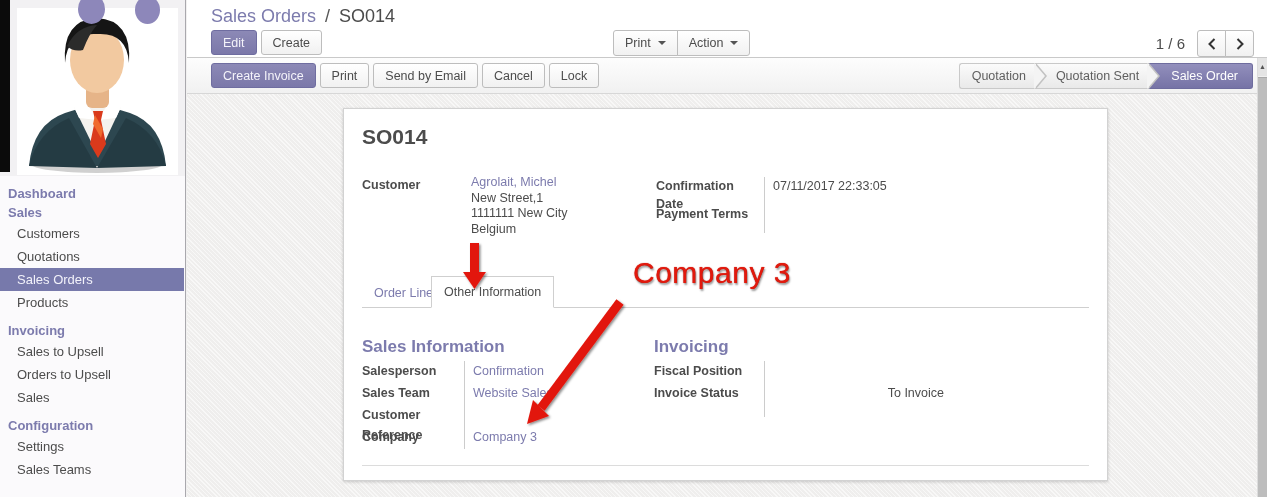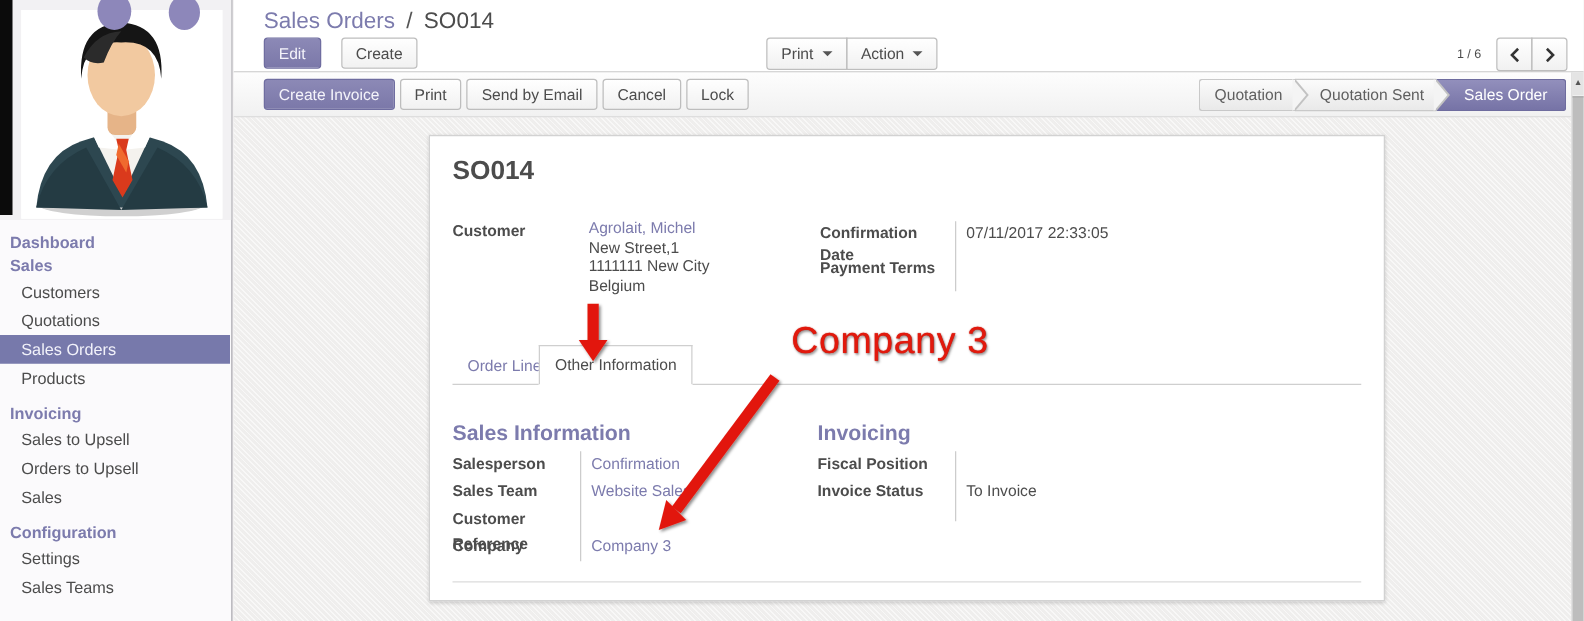--- a/index.html
+++ b/index.html
@@ -36,29 +36,29 @@
   .breadcrumb { position:absolute; left:24px; top:6px; font-size:18px; color:#555; }
   .breadcrumb .link { color:#7c7bad; }
   .breadcrumb .sep { color:#555; padding:0 4px; }
   .breadcrumb .current { color:#4c4c4c; }
 
   .btn { display:inline-flex; align-items:center; justify-content:center;
     border:1px solid #bdbdbd; background:linear-gradient(#ffffff,#f1f1f1);
     color:#4c4c4c; border-radius:3px; font-size:12.5px; padding:0 11px; height:25px; white-space:nowrap; cursor:pointer; }
   .btn.primary { background:linear-gradient(#8c89b6,#7b78a9); border-color:#6f6da0; color:#f4f3fa; }
 
-  .hdr-btns { position:absolute; left:24px; top:30px; display:flex; gap:16px;justify-content:flex-end; }
+  .hdr-btns { position:absolute; left:24px; top:30px; display:flex; gap:4px;justify-content:flex-end; }
   .grp { position:absolute; left:426px; top:30px; display:flex; }
   .grp .btn { border-radius:0; margin-left:-1px; height:26px; }
   .grp .btn:first-child { border-radius:3px 0 0 3px; margin-left:0; }
   .grp .btn:last-child { border-radius:0 3px 3px 0; }
   .caret { width:0; height:0; border-left:4px solid transparent; border-right:4px solid transparent; border-top:4px solid #555; margin-left:7px; }
 
   .pager { position:absolute; top:30px; right:13px; display:flex; align-items:center; }
-  .pager .count { font-size:10px; color:#4c4c4c; margin-right:12px; }
+  .pager .count { font-size:15px; color:#4c4c4c; margin-right:12px; }
   .pager .pbtn { width:29px; height:27px; padding:0; font-size:11px; color:#333; }
 
   
   .statusbar { position:absolute; top:58px; left:0; right:10px; height:36px;
     background:linear-gradient(#fdfdfd,#f1f1f1); border-bottom:1px solid #d7d7d7; }
   .sb-left { position:absolute; left:24px; top:5px; display:flex; gap:4px; }
   .steps { position:absolute; right:4px; top:5px; display:flex; height:38px;justify-content:center; }
   .step { position:relative; height:26px; line-height:24px; padding:0 10px 0 20px; font-size:12.5px;
     background:linear-gradient(#fbfbfb,#e9e9e9); color:#5f5f5f;
     border-top:1px solid #c9c9c9; border-bottom:1px solid #c9c9c9; }
@@ -99,21 +99,21 @@
   .sec-h { position:absolute; font-size:17px; font-weight:bold; color:#7c7bad; top:228px; }
   .sec-h.left { left:18px; }
   .sec-h.right { left:310px; }
 
   .grp-bl { left:18px; top:252px; }
   .grp-bl .lbls { width:102px; }
   .grp-bl .vals { width:180px; }
   .grp-br { left:310px; top:252px; }
   .grp-br .lbls { width:110px; }
   .grp-br .cell { height:17px; line-height:16px; }
-  .grp-br .vals { width:180px; padding-bottom:12px; }
+  .grp-br .vals { width:180px; padding-bottom:12px;text-align:right; }
 
   .card .hrule { position:absolute; left:18px; right:18px; top:356px; border-top:1px solid #dcdcdc; }
 
   
   .scrollbar { position:absolute; top:58px; right:0; width:10px; bottom:0; background:#f0f0f0; border-left:1px solid #dcdcdc; }
   .scroll-up { position:absolute; top:0; left:0; right:0; height:18px; background:#e4e4e4;
     font-size:7px; color:#555; text-align:center; line-height:18px; cursor:pointer; }
   .scroll-thumb { position:absolute; top:19px; left:0; right:0; bottom:0; background:#bdbdbd; border-top:1px solid #a9a9a9; }
 
   

